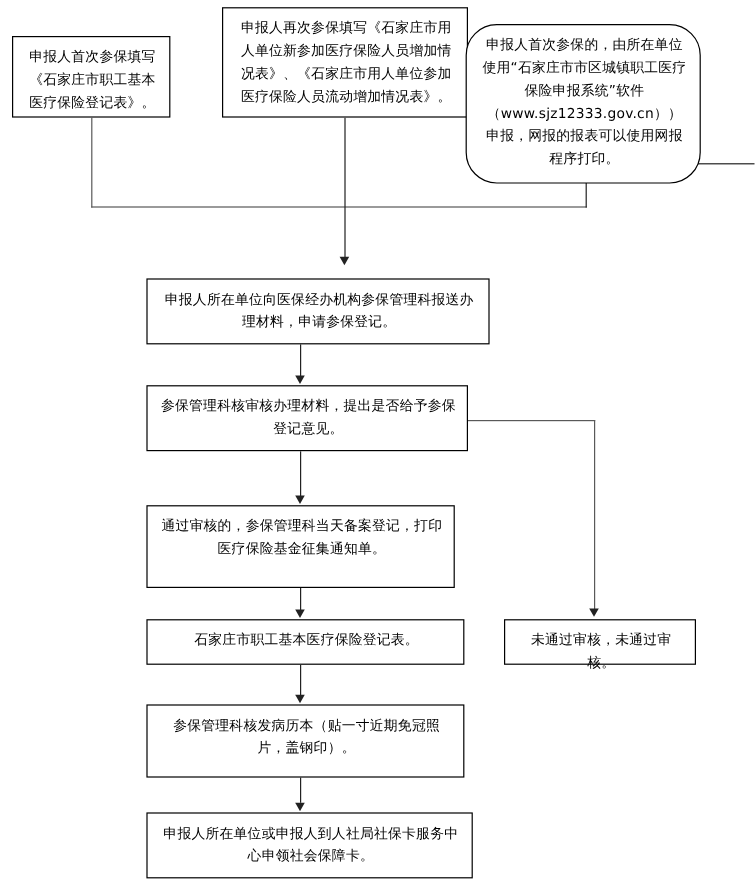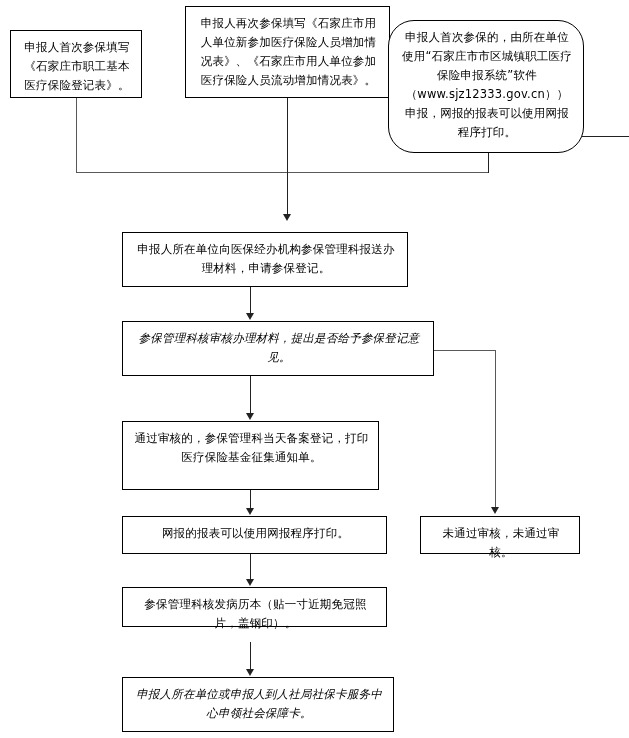--- a/index.html
+++ b/index.html
@@ -53,29 +53,29 @@
   <div class="ln h" style="left:76px;top:172px;width:413px;"></div>
 
   <div class="ln v dark" style="left:488px;top:136px;height:37px;"></div>
   <div class="ln h dark" style="left:488px;top:136px;width:141px;"></div>
 
   <div class="ln v dark" style="left:287px;top:98px;height:117px;"></div>
   <div class="arrow" style="left:283px;top:214px;"></div>
 
   <div class="box" style="left:122px;top:221px;width:286px;height:55px;margin-top:11px;">申报人所在单位向医保经办机构参保管理科报送办理材料，申请参保登记。</div>
 
-  <div class="box" style="left:122px;top:321px;width:312px;height:55px;font-style:italic;">参保管理科核审核办理材料，提出是否给予参保登记意见。</div>
+  <div class="box" style="left:122px;top:321px;width:268px;height:55px;">参保管理科核审核办理材料，提出是否给予参保登记意见。</div>
 
   <div class="box" style="left:122px;top:421px;width:257px;height:69px;">通过审核的，参保管理科当天备案登记，打印医疗保险基金征集通知单。</div>
 
-  <div class="box" style="left:122px;top:516px;width:265px;height:38px;">网报的报表可以使用网报程序打印。</div>
+  <div class="box" style="left:122px;top:516px;width:265px;height:38px;">石家庄市职工基本医疗保险登记表。</div>
 
-  <div class="box" style="left:122px;top:587px;width:265px;height:40px;">参保管理科核发病历本（贴一寸近期免冠照片，盖钢印）。</div>
+  <div class="box" style="left:122px;top:587px;width:265px;height:61px;">参保管理科核发病历本（贴一寸近期免冠照片，盖钢印）。</div>
 
-  <div class="box" style="left:122px;top:677px;width:272px;height:55px;font-style:italic;">申报人所在单位或申报人到人社局社保卡服务中心申领社会保障卡。</div>
+  <div class="box" style="left:122px;top:677px;width:272px;height:55px;">申报人所在单位或申报人到人社局社保卡服务中心申领社会保障卡。</div>
 
   <div class="box" style="left:420px;top:516px;width:160px;height:38px;">未通过审核，未通过审核。</div>
 
   <div class="ln v dark" style="left:250px;top:276px;height:38px;"></div>
   <div class="arrow" style="left:246px;top:313px;"></div>
 
   <div class="ln v dark" style="left:250px;top:376px;height:38px;"></div>
   <div class="arrow" style="left:246px;top:413px;"></div>
 
   <div class="ln v dark" style="left:250px;top:476px;height:33px;"></div>

